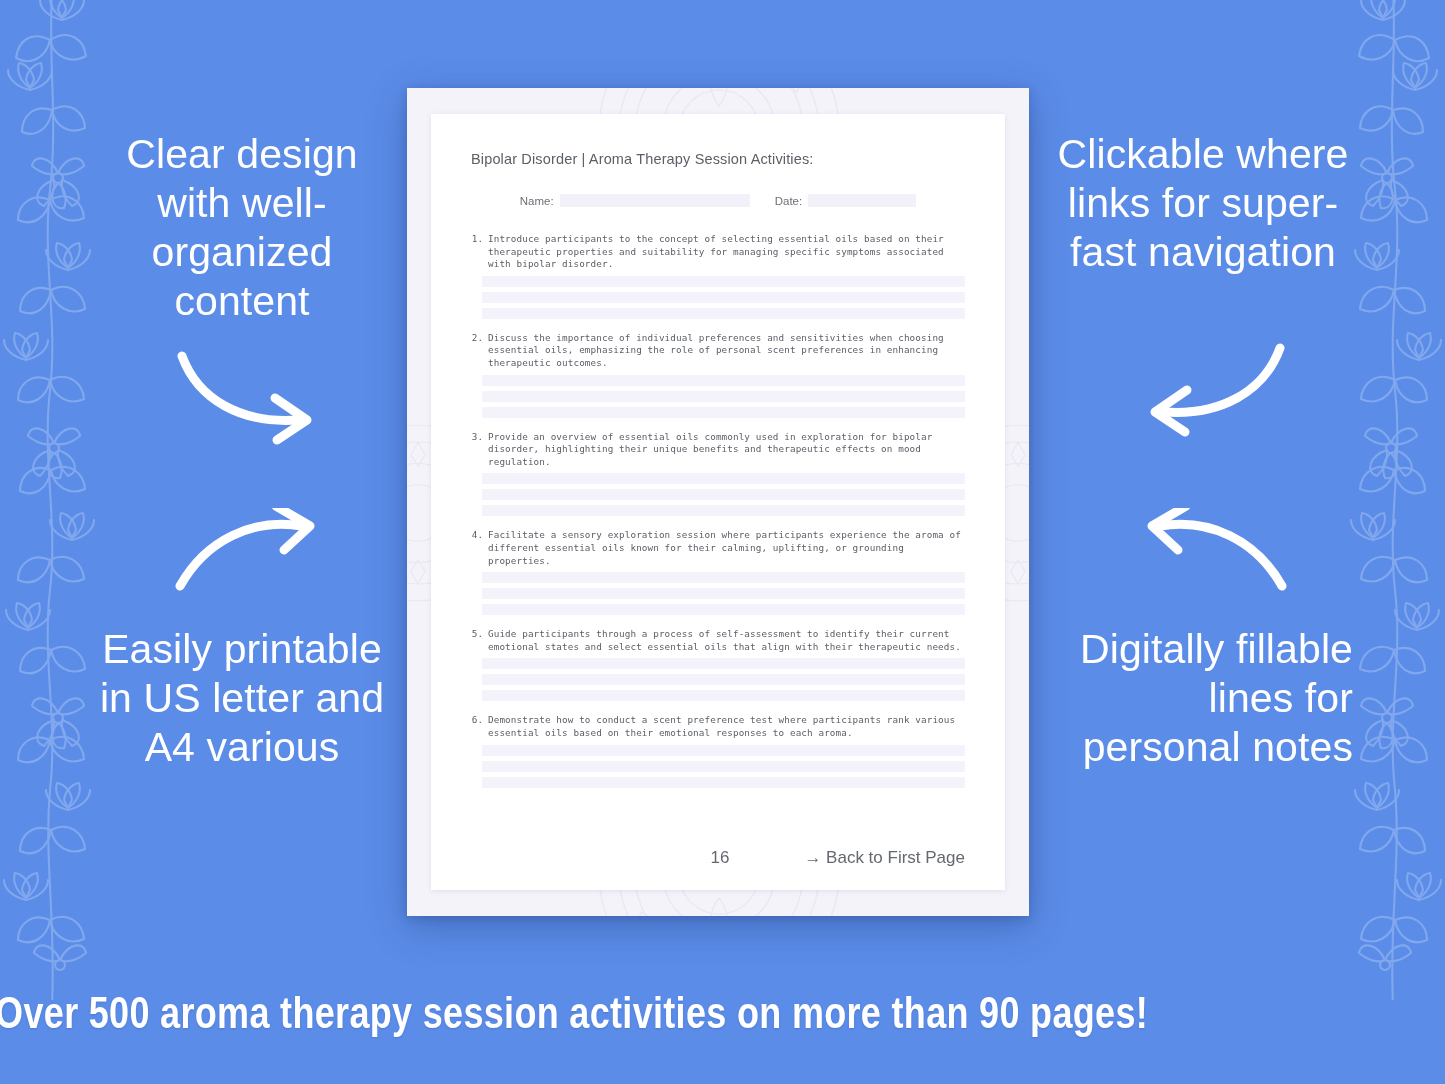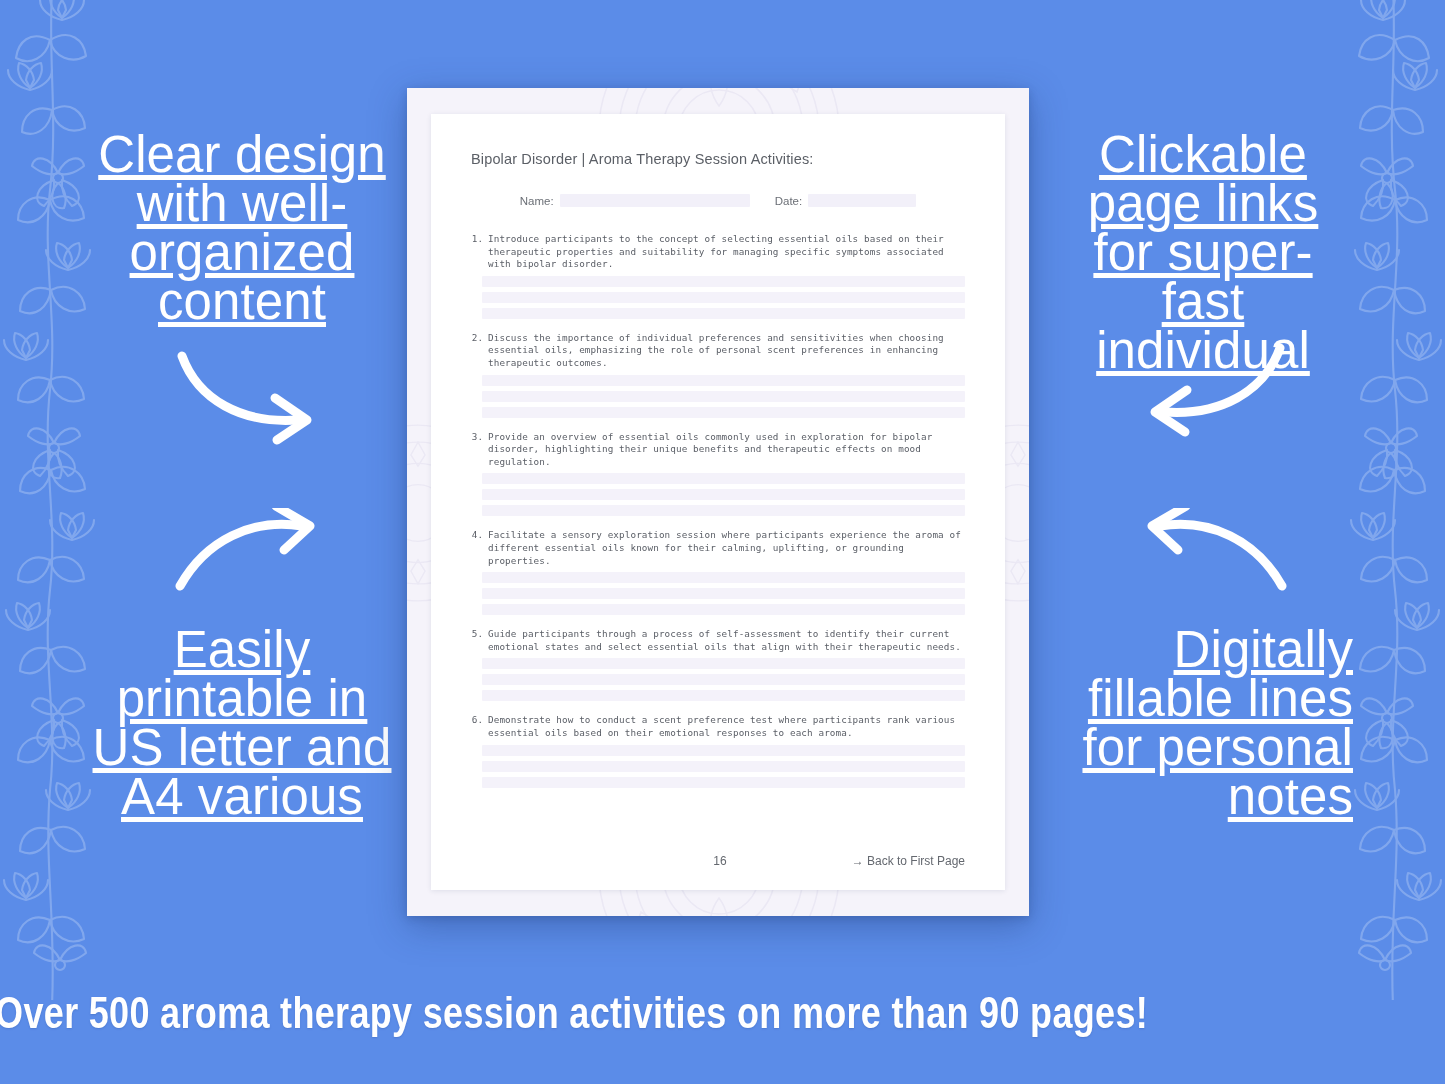--- a/index.html
+++ b/index.html
@@ -25,26 +25,25 @@
     opacity: 0.30;
     pointer-events: none;
   }
   .floral-border.left  { left: 0; }
   .floral-border.right { right: 0; transform: scaleX(-1); }
 
   
   .promo {
     position: absolute;
     color: #ffffff;
-    font-size: 51px;
+    font-size: 41px;
     line-height: 49px;
     text-align: center;
     font-weight: 300;
     letter-spacing: 0.1px;
-    text-decoration: underline;
   }
   .promo-tl { left: 96px;  top: 130px; width: 292px; }
   .promo-bl { left: 92px;  top: 625px; width: 300px; }
   .promo-tr { right: 92px; top: 130px; width: 300px; }
   .promo-br { right: 92px; top: 625px; width: 300px; text-align: right; }
 
   .arrow {
     position: absolute;
     pointer-events: none;
   }
@@ -165,21 +164,21 @@
   }
 
   
   .doc-footer {
     position: absolute;
     left: 44px;
     right: 40px;
     bottom: 22px;
     display: flex;
     align-items: center;
-    font-size: 12px;
+    font-size: 17px;
     color: #64686f;
   }
   .footer-page {
     position: absolute;
     left: 50%;
     transform: translateX(-50%);
   }
   .footer-link {
     margin-left: auto;
     color: #64686f;
@@ -387,21 +386,21 @@
         <circle cx="0" cy="0" r="5"></circle>
         <path d="M0 -5 C -8 -22, -24 -24, -26 -12 C -16 -4, -6 -2, 0 -5 Z"></path>
         <path d="M0 -5 C 8 -22, 24 -24, 26 -12 C 16 -4, 6 -2, 0 -5 Z"></path>
       </g>
     </g>
   </svg>
 </div>
 
 <div class="promo promo-tl">Clear design with well-organized content</div>
 <div class="promo promo-bl">Easily printable in US letter and A4 various</div>
-<div class="promo promo-tr">Clickable page links for super-fast individual</div>
+<div class="promo promo-tr">Clickable where links for super-fast navigation</div>
 <div class="promo promo-br">Digitally fillable lines for personal notes</div>
 
 <div class="arrow arrow-tl">
   <svg width="165" height="100" viewBox="0 0 165 100" fill="none">
     <path d="M10 8 C 26 52, 70 76, 126 72" stroke="#ffffff" stroke-width="9" stroke-linecap="round"></path>
     <path d="M103 50 L 135 72 L 105 92" stroke="#ffffff" stroke-width="9" stroke-linecap="round" stroke-linejoin="round" fill="none"></path>
   </svg>
 </div>
 
 <div class="arrow arrow-bl">

